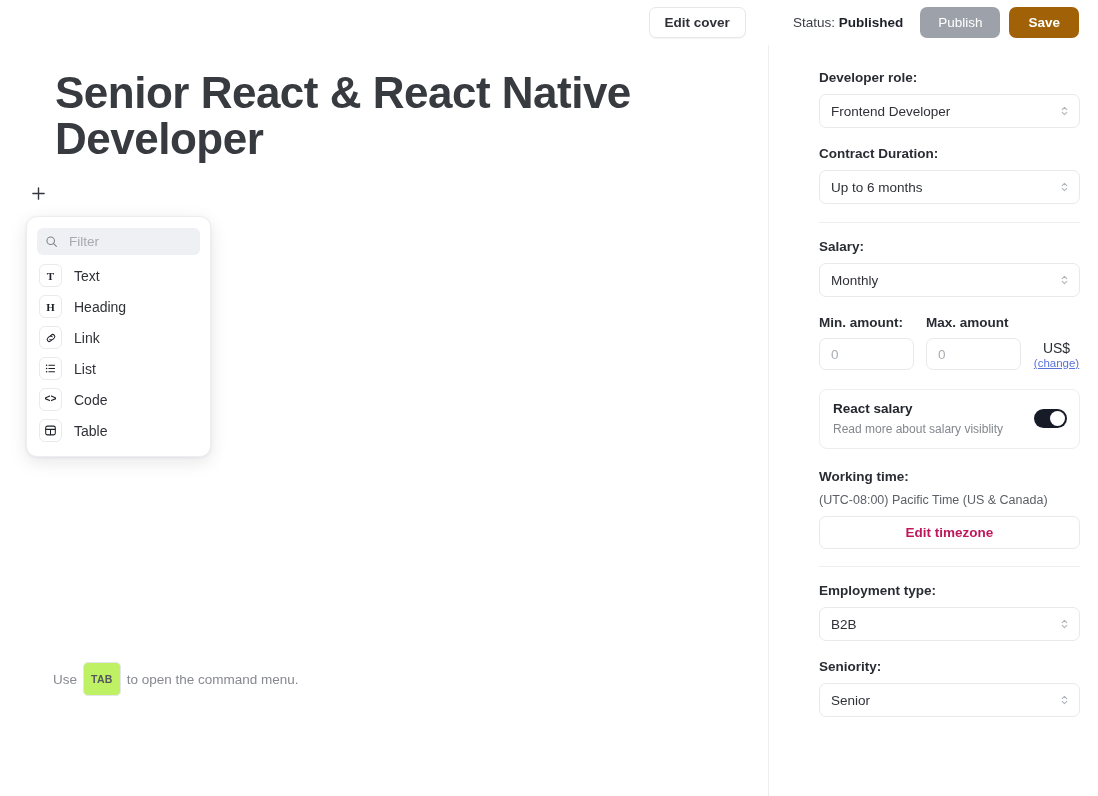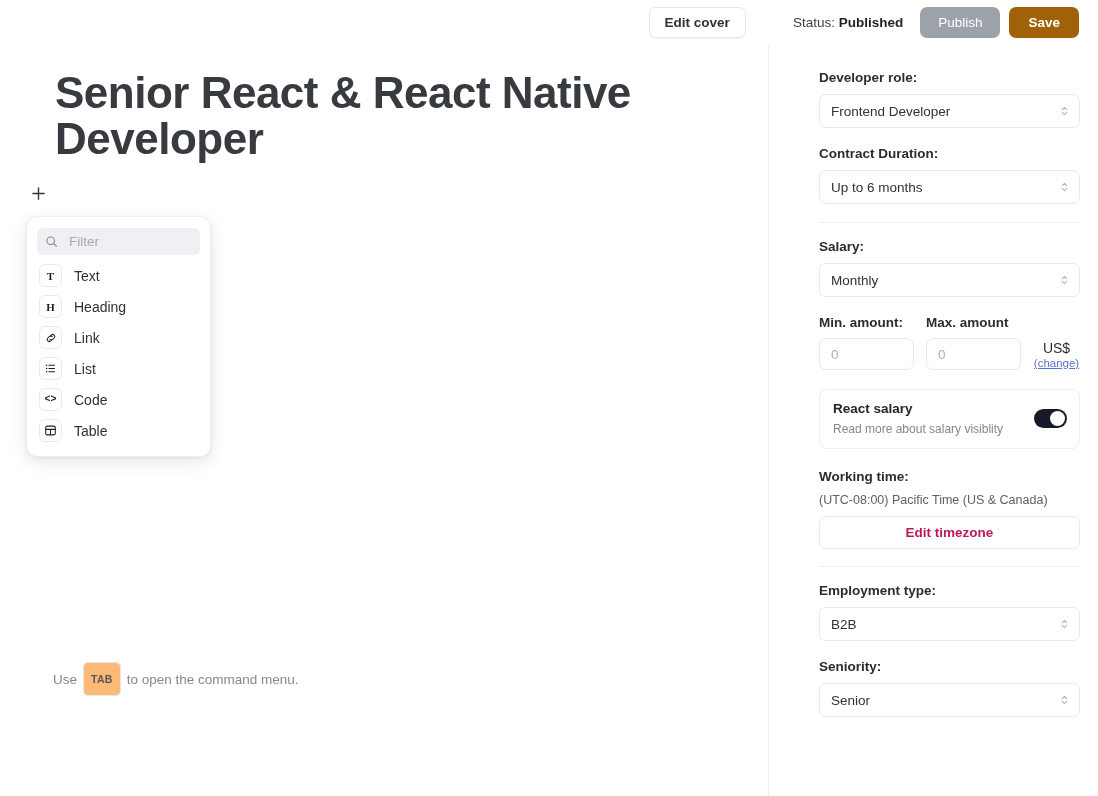--- a/index.html
+++ b/index.html
@@ -122,21 +122,21 @@
 
   .hint {
     position: absolute; left: 53px; top: 617px;
     font-size: 13.5px; color: #86898f;
     display: flex; align-items: center;
   }
   .kbd {
     display: inline-flex; align-items: center; justify-content: center;
     height: 25px; padding: 16px 7px;
     margin: 0 6px;
-    background: #fdba74;
+    background: #bef264;
     border: 1px solid #e4e6ea;
     border-radius: 5px;
     font-size: 10.5px; font-weight: 700; color: #54575e;
     letter-spacing: .3px;
   }
 
   
   .sidebar {
     position: absolute; top: 45px; left: 768px;
     width: 317px; height: 751px;

